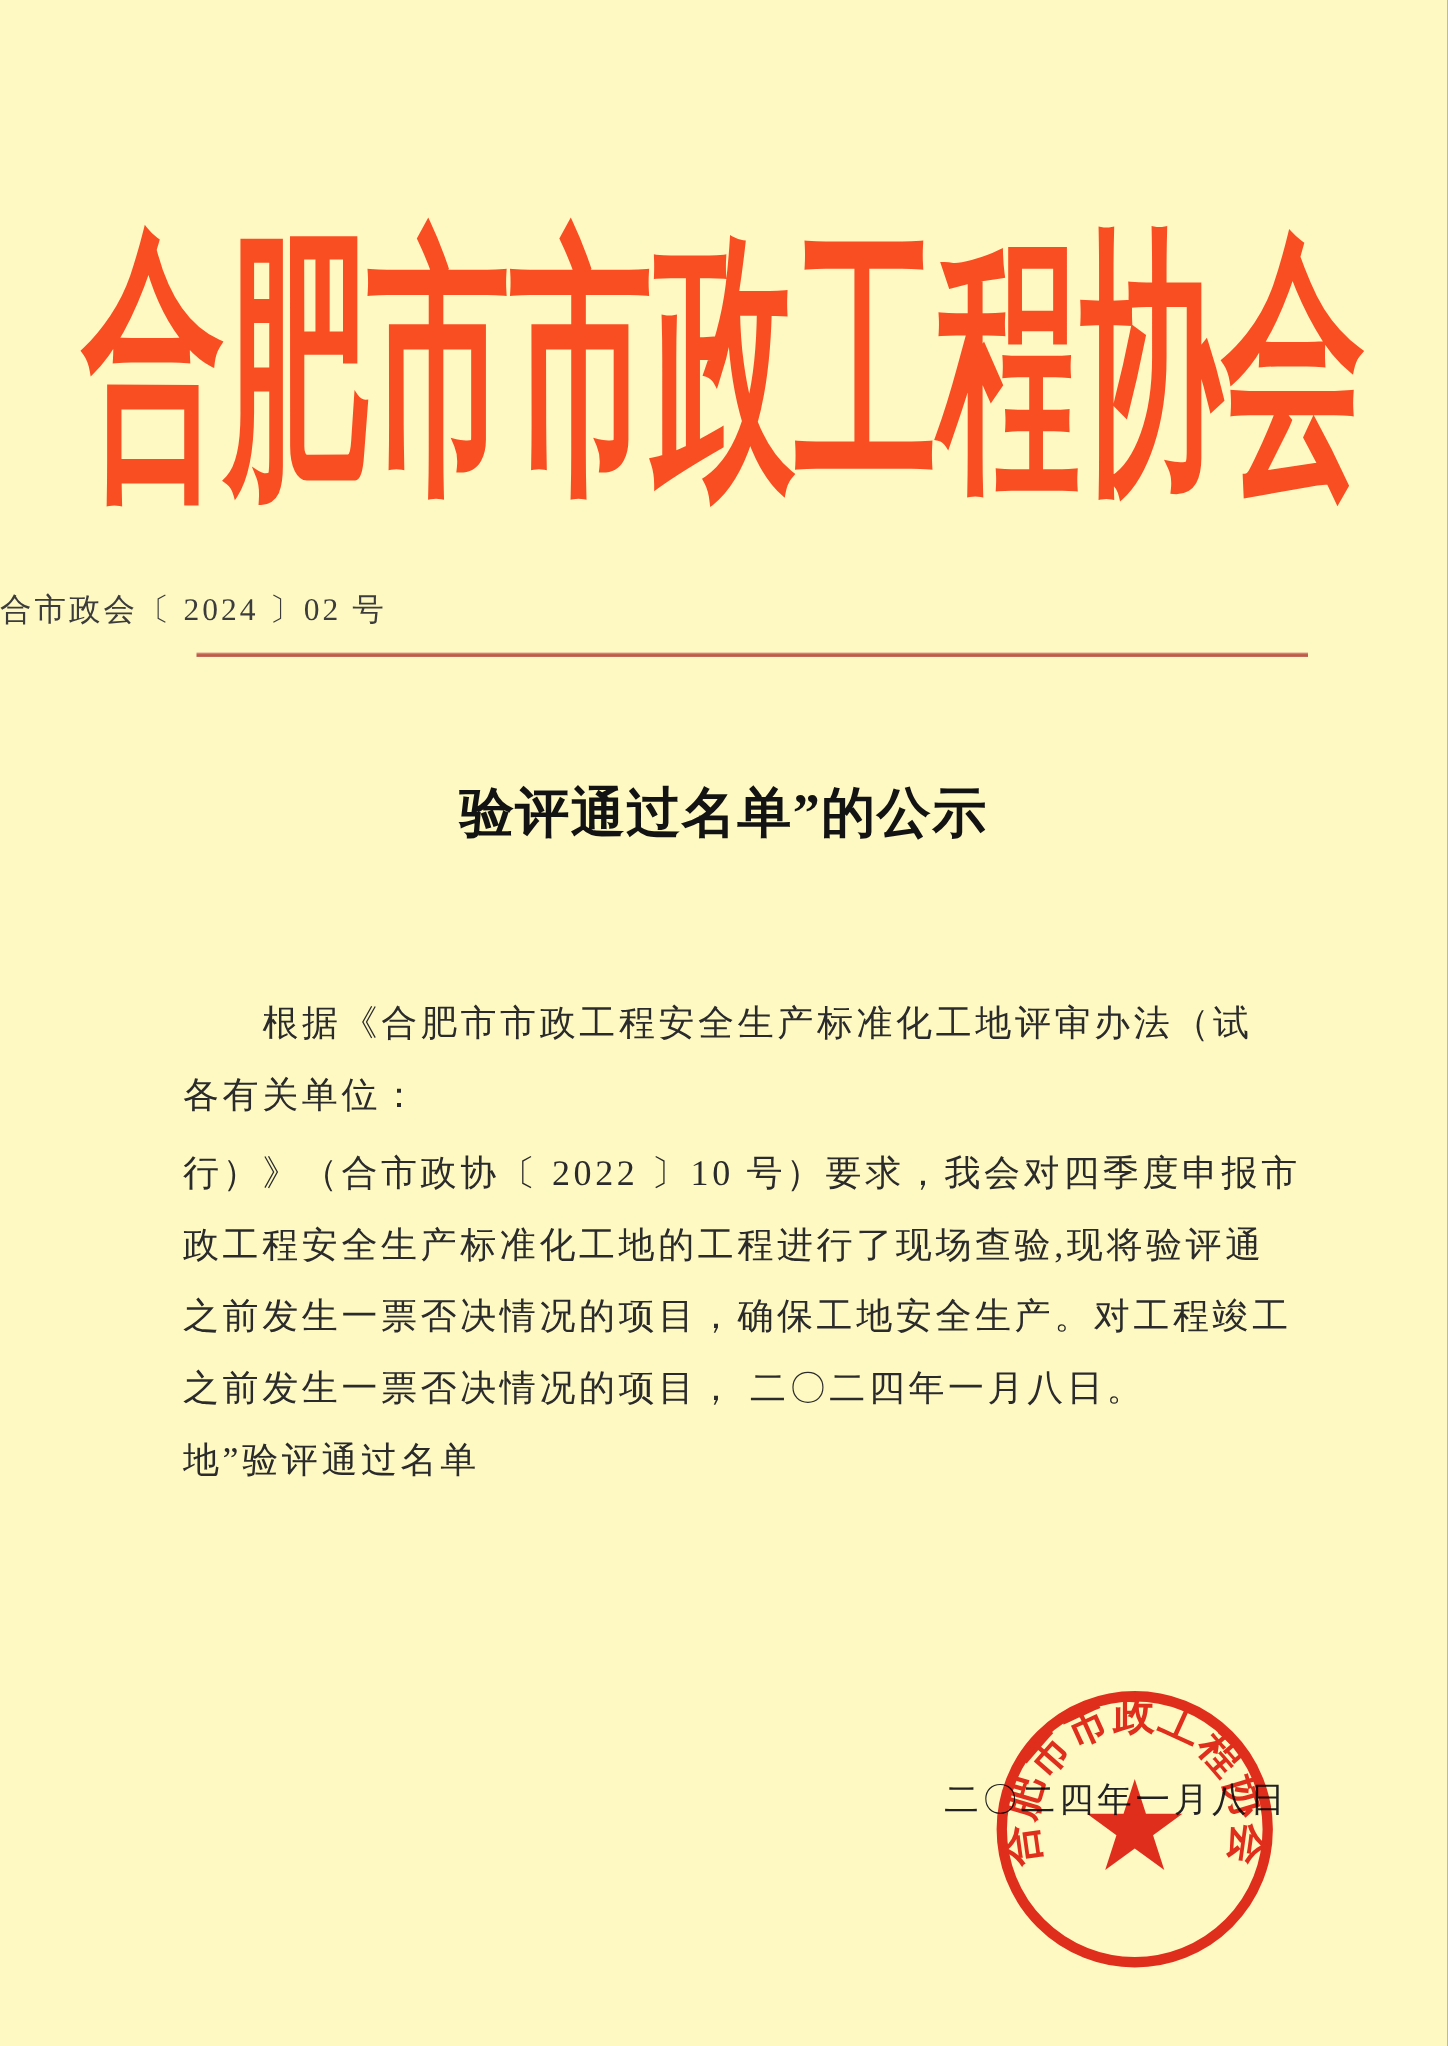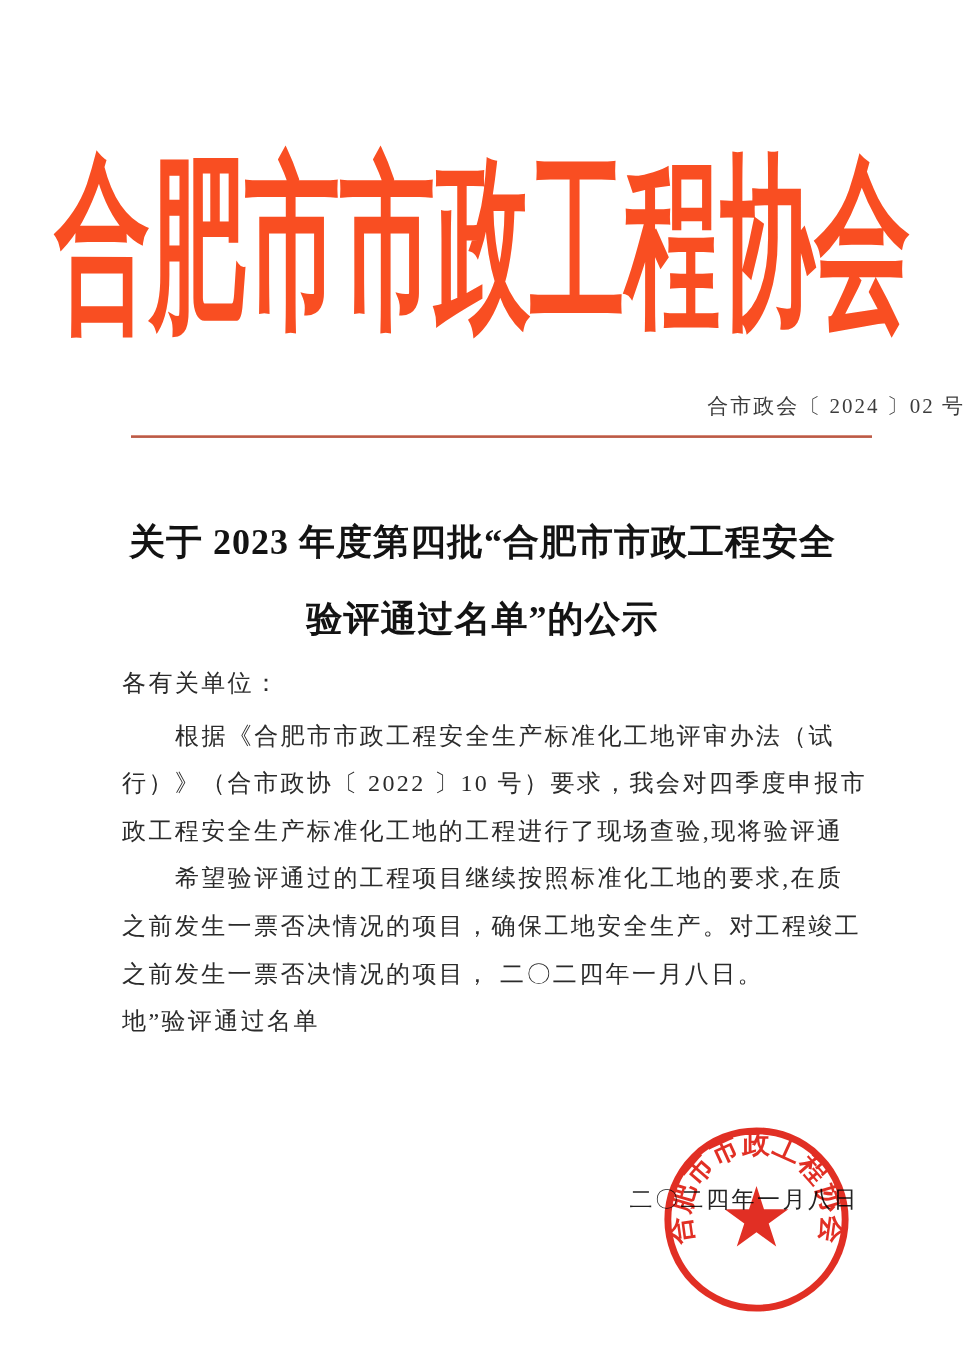--- a/index.html
+++ b/index.html
@@ -2,21 +2,21 @@
 <html><head>
 <meta charset="utf-8">
 <style>
   * { margin: 0; padding: 0; box-sizing: border-box; }
   html, body { background: #888; }
   .page {
     position: relative;
     width: 965px;
     height: 1364px;
     margin: 0 auto;
-    background: #ffffff;
+    background: #fef9c3;
     overflow: hidden;
     font-family: "Liberation Serif", "DejaVu Serif", serif;
   }
   .org-title {
     position: absolute;
     top: 148px;
     left: 0;
     width: 100%;
     text-align: center;
     font-size: 95px;
@@ -27,21 +27,21 @@
     white-space: nowrap;
     transform: scaleY(1.97);
     transform-origin: 50% 0;
     font-family: "Liberation Serif", "DejaVu Serif", serif;
   }
   .doc-number {
     position: absolute;
     top: 392px;
     left: 0;
     width: 100%;
-    text-align: right;
+    text-align: left;
     font-size: 21px;
     color: #3c3c3c;
     letter-spacing: 2px;
     white-space: nowrap;
   }
   .red-divider {
     position: absolute;
     top: 435px;
     left: 131px;
     width: 741px;
@@ -109,30 +109,28 @@
 
 <div class="page">
 
   <div class="org-title">合肥市市政工程协会</div>
 
   <div class="doc-number">合市政会〔 2024 〕02 号</div>
 
   <div class="red-divider"></div>
 
   <div class="doc-title">
-    <div>关于 2023 年度第四批“合肥市市政工程安全</div>
     <div>验评通过名单”的公示</div>
   </div>
 
   <div class="body-text">
+    <div class="line indent">根据《合肥市市政工程安全生产标准化工地评审办法（试</div>
     <div class="line first">各有关单位：</div>
-    <div class="line indent">根据《合肥市市政工程安全生产标准化工地评审办法（试</div>
     <div class="line">行）》（合市政协〔 2022 〕10 号）要求，我会对四季度申报市</div>
     <div class="line">政工程安全生产标准化工地的工程进行了现场查验,现将验评通</div>
-    <div class="line indent">希望验评通过的工程项目继续按照标准化工地的要求,在质</div>
     <div class="line">之前发生一票否决情况的项目，确保工地安全生产。对工程竣工</div>
     <div class="line">之前发生一票否决情况的项目， 二〇二四年一月八日。</div>
     <div class="line">地”验评通过名单</div>
   </div>
 
   <div class="date-line">二〇二四年一月八日</div>
 
   <div class="seal">
     <svg viewBox="0 0 200 200" xmlns="http://www.w3.org/2000/svg">
       <circle cx="100" cy="100" r="90" fill="none" stroke="#e02318" stroke-width="7"></circle>

